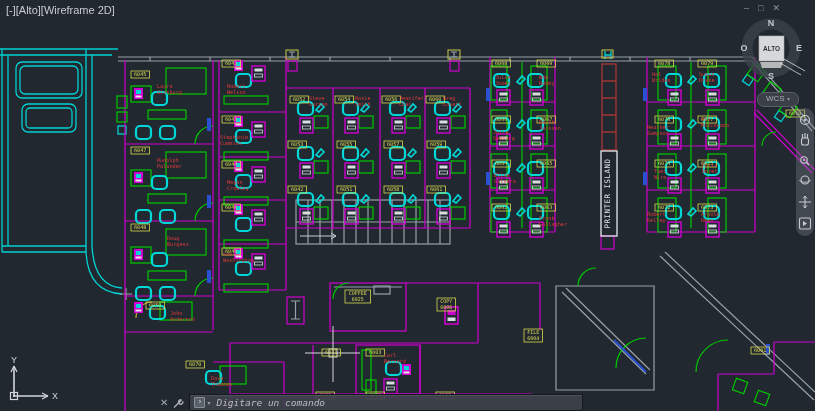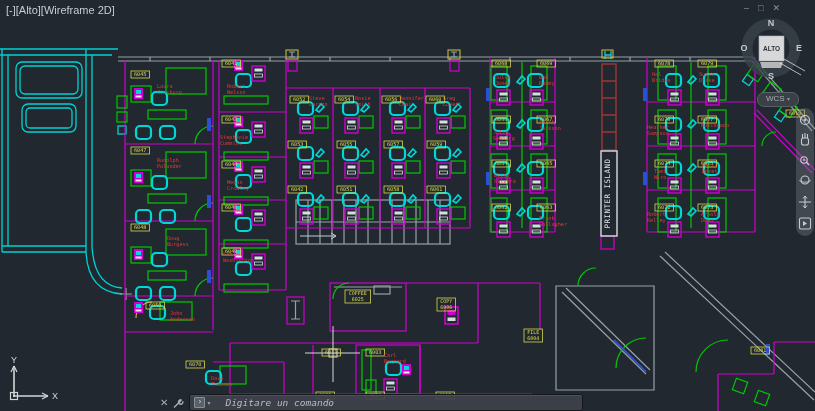--- a/index.html
+++ b/index.html
@@ -34,21 +34,21 @@
   
   .cmd-wrap{position:absolute;left:160px;top:394px;height:17px;z-index:6;display:flex;align-items:center;}
   .cmd-x{color:#a9aeb3;font-size:10px;margin-right:4px;cursor:pointer;}
   .cmd-wrench{margin-right:5px;cursor:pointer;}
   .cmd-main{width:392px;height:15px;background:rgba(60,66,74,0.93);
             border:1px solid #15181c;border-radius:2px;box-shadow:inset 0 1px rgba(255,255,255,0.10);
             display:flex;align-items:center;}
   .cmd-icon{width:9px;height:9px;margin-left:4px;background:#59616a;border:1px solid #8a9096;
             border-radius:1px;color:#dfe3e6;font-size:7px;line-height:8px;text-align:center;cursor:pointer;}
   .cmd-dd{color:#9aa0a6;font-size:6px;margin-left:2px;cursor:pointer;}
-  .cmd-prompt{margin-left:15px;color:#b9bdc1;font:italic 9.5px "DejaVu Sans Mono",monospace;}
+  .cmd-prompt{margin-left:6px;color:#b9bdc1;font:italic 9.5px "DejaVu Sans Mono",monospace;}
 
   
   .ucs{position:absolute;left:4px;top:354px;z-index:4;}
 </style>
 </head>
 <body>
 
 <div id="stage">
 
 <svg id="cad" width="815" height="411" viewBox="0 0 815 411">

